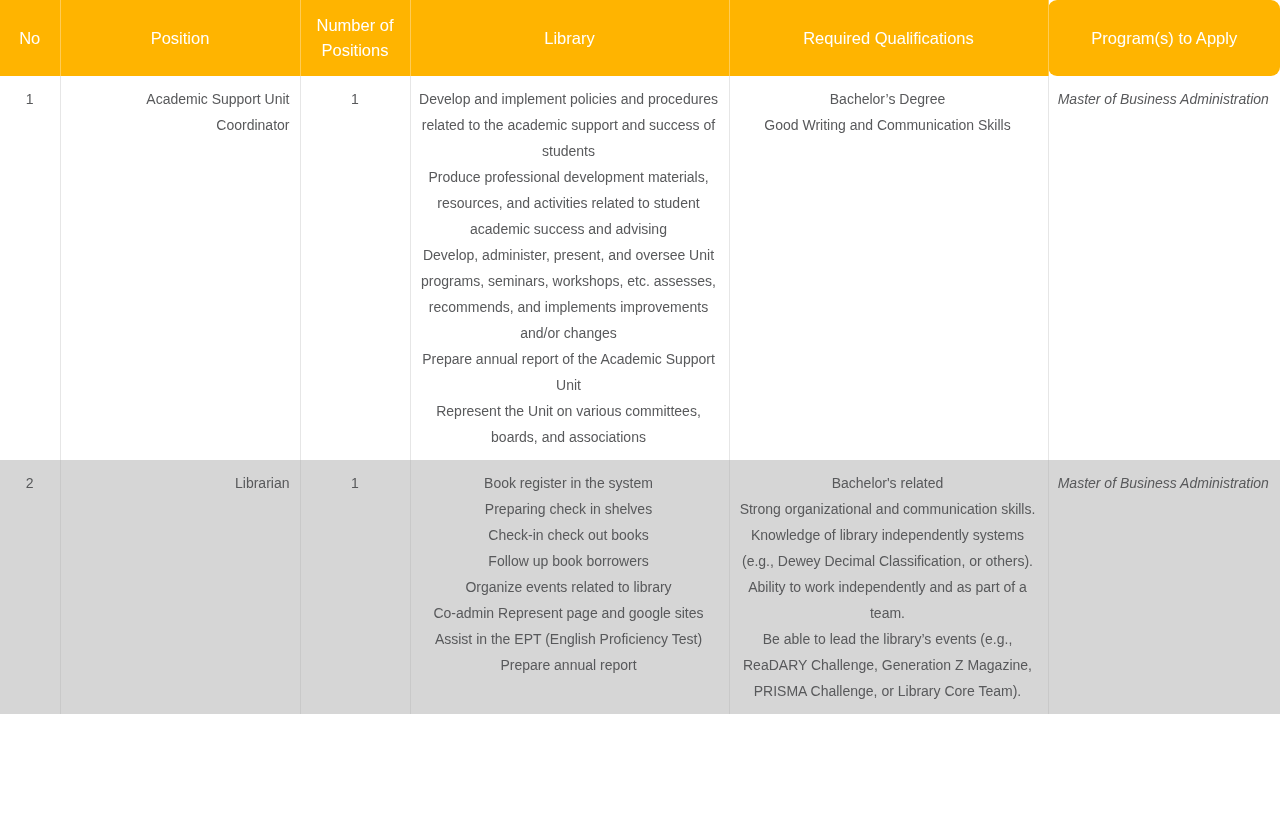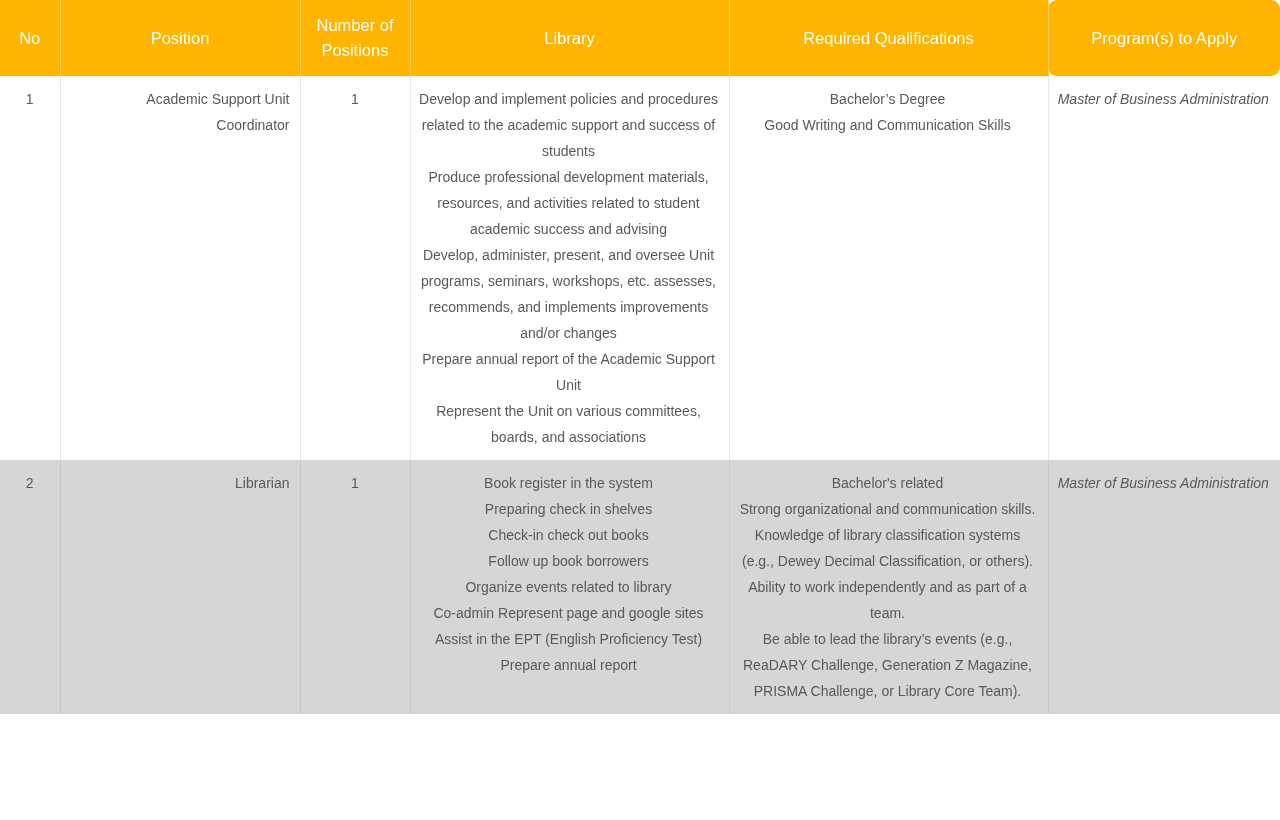--- a/index.html
+++ b/index.html
@@ -163,21 +163,21 @@
             <li>Organize events related to library</li>
             <li>Co-admin Represent page and google sites</li>
             <li>Assist in the EPT (English Proficiency Test)</li>
             <li>Prepare annual report</li>
           </ul>
       </td>
       <td class="cell-quals">
         <ul class="line-list">
             <li>Bachelor's related</li>
             <li>Strong organizational and communication skills.</li>
-            <li>Knowledge of library classification systems (e.g., Dewey Decimal Classification, or others).</li>
+            <li>Knowledge of library independently systems (e.g., Dewey Decimal Classification, or others).</li>
             <li>Ability to work independently and as part of a team.</li>
             <li>Be able to lead the library’s events (e.g., ReaDARY Challenge, Generation Z Magazine, PRISMA Challenge, or Library Core Team).</li>
           </ul>
       </td>
       <td class="cell-programs">
         <ul class="line-list">
             <li>Master of Business Administration</li>
           </ul>
       </td>
     </tr>

